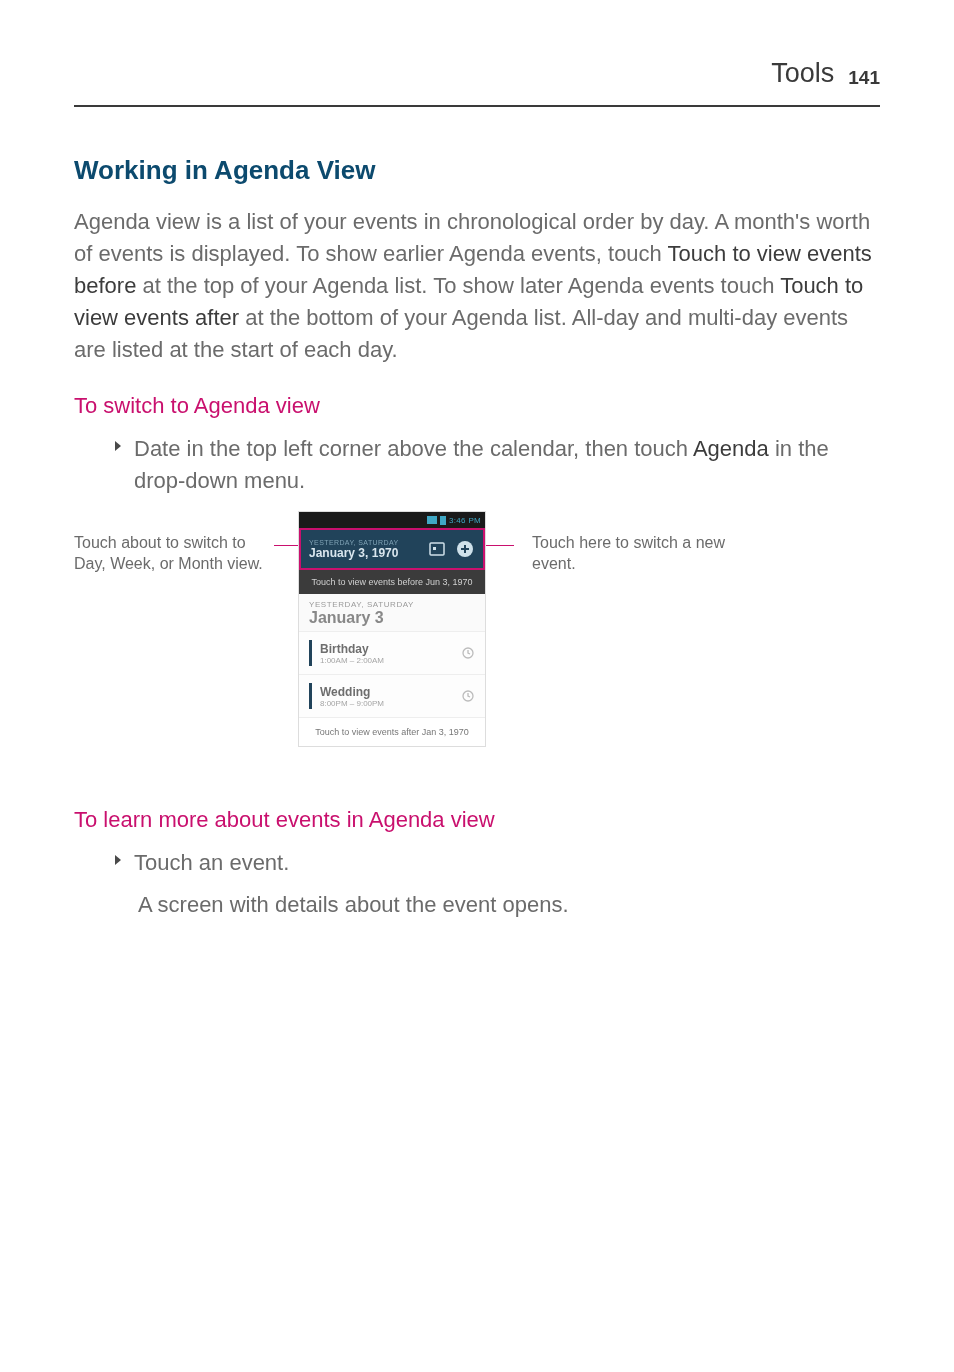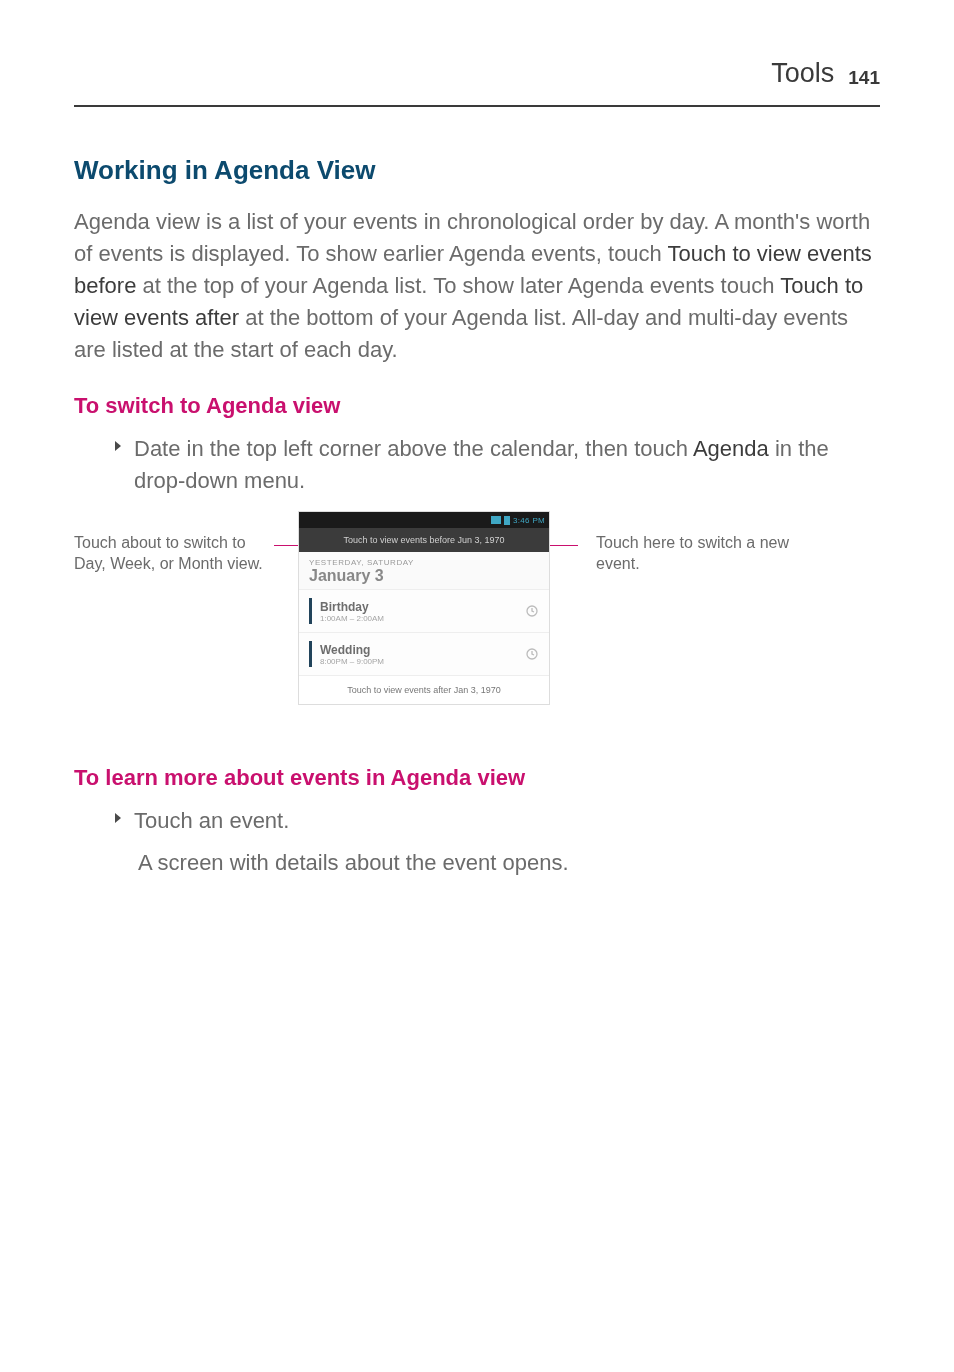--- a/index.html
+++ b/index.html
@@ -4,34 +4,34 @@
 <style>
   * { box-sizing: border-box; margin: 0; padding: 0; }
   html, body { width: 954px; height: 1372px; background: #fff; font-family: Arial, Helvetica, sans-serif; color: #6b6b6b; }
   .page { padding: 58px 74px 40px 74px; }
   .header { border-bottom: 2px solid #3a3a3a; padding-bottom: 16px; margin-bottom: 48px; display: flex; justify-content: flex-end; align-items: baseline; gap: 14px; }
   .header-title { font-size: 27px; color: #3a3a3a; font-weight: 400; }
   .header-page { font-size: 19px; color: #3a3a3a; font-weight: 600; position: relative; top: 2px; }
   h2.section { color: #0c4a6e; font-size: 26px; font-weight: 700; margin-bottom: 20px; }
   p.body { font-size: 22px; line-height: 1.45; color: #6b6b6b; margin-bottom: 28px; }
   .bold-dark { color: #3c3c3c; font-weight: 400; }
-  h3.sub { color: #c9106e; font-size: 22px; font-weight: 700; margin-bottom: 14px; margin-top: 0; }
+  h3.sub { color: #c9106e; font-size: 22px; font-weight: 400; margin-bottom: 14px; margin-top: 0; }
   .bullet { display: flex; align-items: flex-start; margin-left: 40px; margin-bottom: 10px; }
   .bullet .arrow { flex: 0 0 auto; margin-right: 12px; margin-top: 7px; }
   .bullet .arrow svg { display: block; }
   .bullet .text { font-size: 22px; line-height: 1.45; color: #6b6b6b; }
   .indent-text { font-size: 22px; line-height: 1.45; color: #6b6b6b; margin-left: 64px; margin-top: 6px; }
   .figure-row { display: flex; align-items: flex-start; margin-top: 14px; margin-bottom: 60px; }
   .callout { font-size: 16px; line-height: 1.3; color: #6b6b6b; }
   .callout-left { width: 200px; text-align: left; padding-top: 22px; }
   .callout-right { width: 220px; text-align: left; padding-top: 22px; padding-left: 18px; }
   .line { flex: 0 0 auto; height: 1px; background: #c9106e; position: relative; top: 34px; }
   .line-left { width: 24px; }
   .line-right { width: 28px; }
-  .phone { width: 252px; background: #fff; border: 1px solid #ddd; }
+  .phone { width: 188px; background: #fff; border: 1px solid #ddd; }
   .statusbar { height: 16px; background: #1a1a1a; display: flex; justify-content: flex-end; align-items: center; padding: 0 4px; gap: 3px; }
   .sb-icon { width: 10px; height: 8px; background: #3fa7c4; }
   .sb-batt { width: 6px; height: 9px; background: #3fa7c4; }
   .sb-time { color: #3fa7c4; font-size: 8px; letter-spacing: 0.3px; }
   .titlebar { height: 42px; background: #21435a; display: flex; align-items: center; padding: 0 8px; gap: 8px; border: 2px solid #c9106e; }
   .tb-text { flex: 1; }
   .tb-sub { color: #7fa2b5; font-size: 7px; letter-spacing: 0.4px; }
   .tb-main { color: #d9e6ee; font-size: 12px; font-weight: 600; }
   .tb-icon { width: 20px; height: 20px; display: flex; align-items: center; justify-content: center; }
   .tb-icon svg { display: block; }
@@ -78,20 +78,38 @@
   <div class="figure-row">
     <div class="callout callout-left">Touch about to switch to Day, Week, or Month view.</div>
     <div class="line line-left"></div>
 
     <div class="phone">
       <div class="statusbar">
         <span class="sb-icon"></span>
         <span class="sb-batt"></span>
         <span class="sb-time">3:46 PM</span>
       </div>
+      <div class="titlebar">
+        <div class="tb-text">
+          <div class="tb-sub">YESTERDAY, SATURDAY</div>
+          <div class="tb-main">January 3, 1970</div>
+        </div>
+        <div class="tb-icon">
+          <svg width="18" height="18" viewBox="0 0 18 18">
+              <rect x="2" y="3" width="14" height="12" rx="1" fill="none" stroke="#cfe1ea" stroke-width="1.5"></rect>
+              <rect x="5" y="7" width="3" height="3" fill="#cfe1ea"></rect>
+            </svg>
+        </div>
+        <div class="tb-icon">
+          <svg width="18" height="18" viewBox="0 0 18 18">
+              <circle cx="9" cy="9" r="8" fill="#cfe1ea"></circle>
+              <path d="M9 5v8M5 9h8" stroke="#21435a" stroke-width="2"></path>
+            </svg>
+        </div>
+      </div>
       <div class="touchbar">Touch to view events before Jun 3, 1970</div>
       <div class="dayhead">
         <div class="dow">YESTERDAY, SATURDAY</div>
         <div class="dom">January 3</div>
       </div>
       <div class="event">
         <div class="event-bar"></div>
         <div class="event-text">
           <div class="event-title">Birthday</div>
           <div class="event-time">1:00AM – 2:00AM</div>

